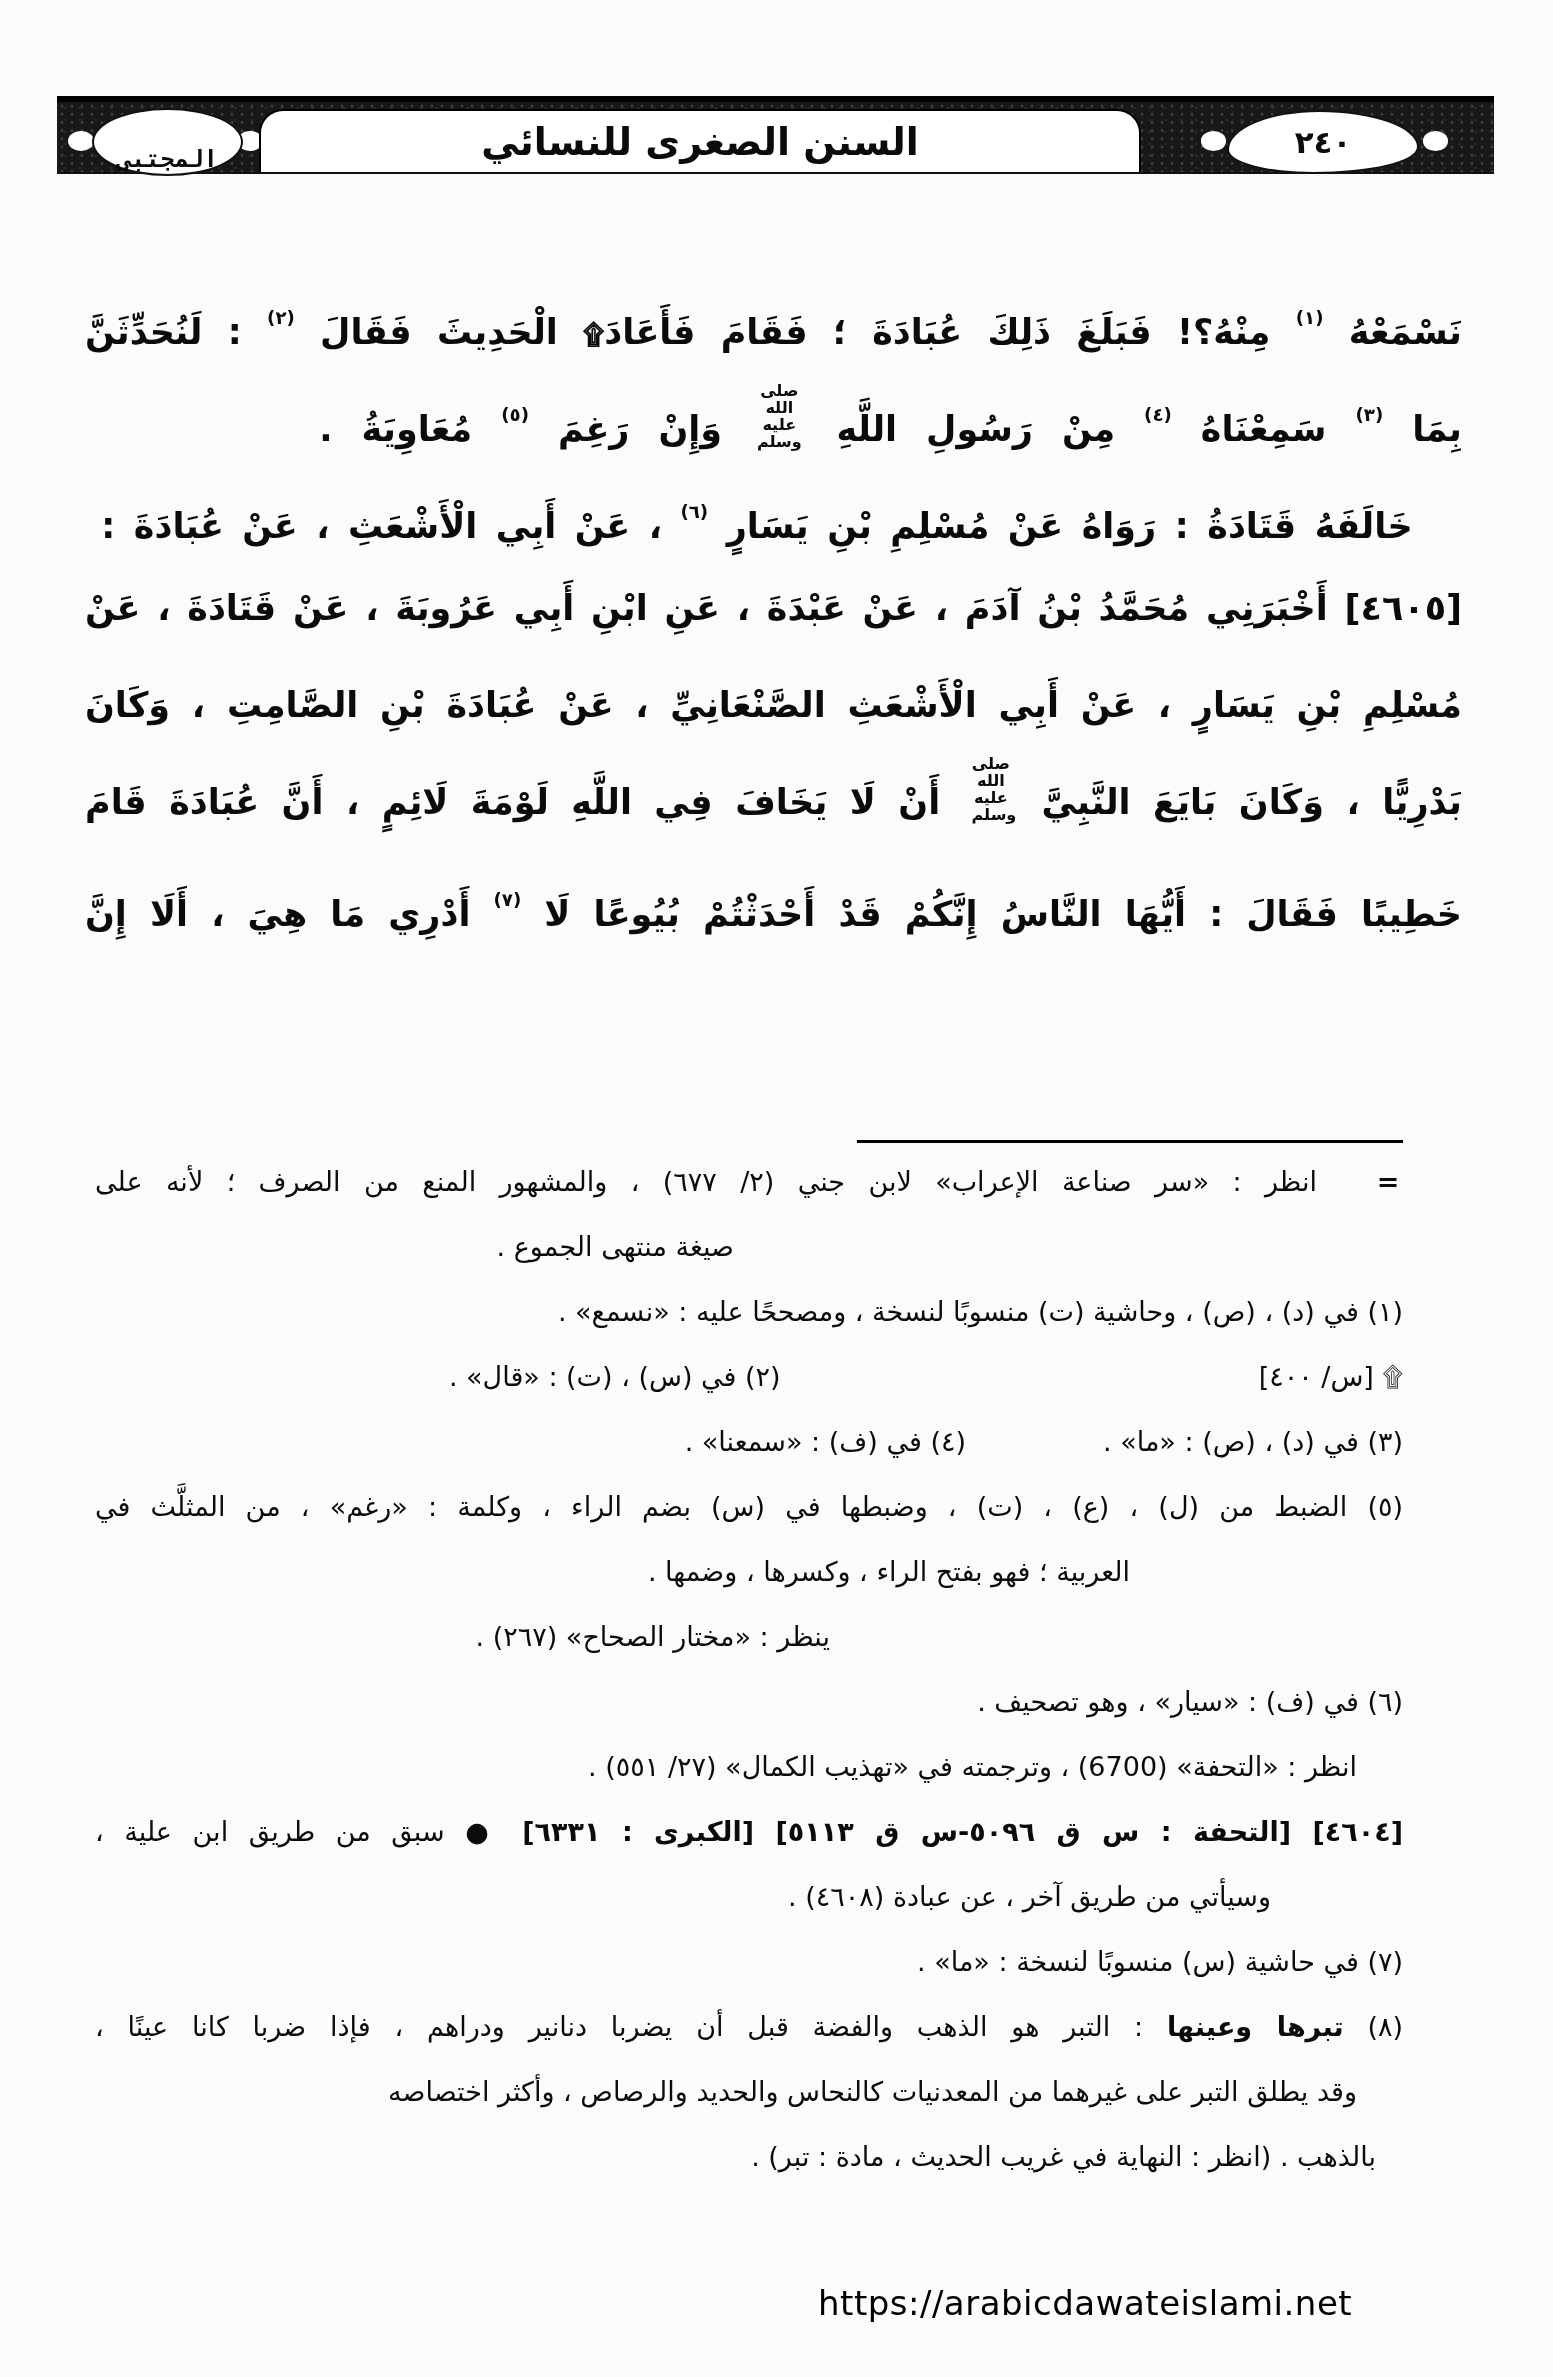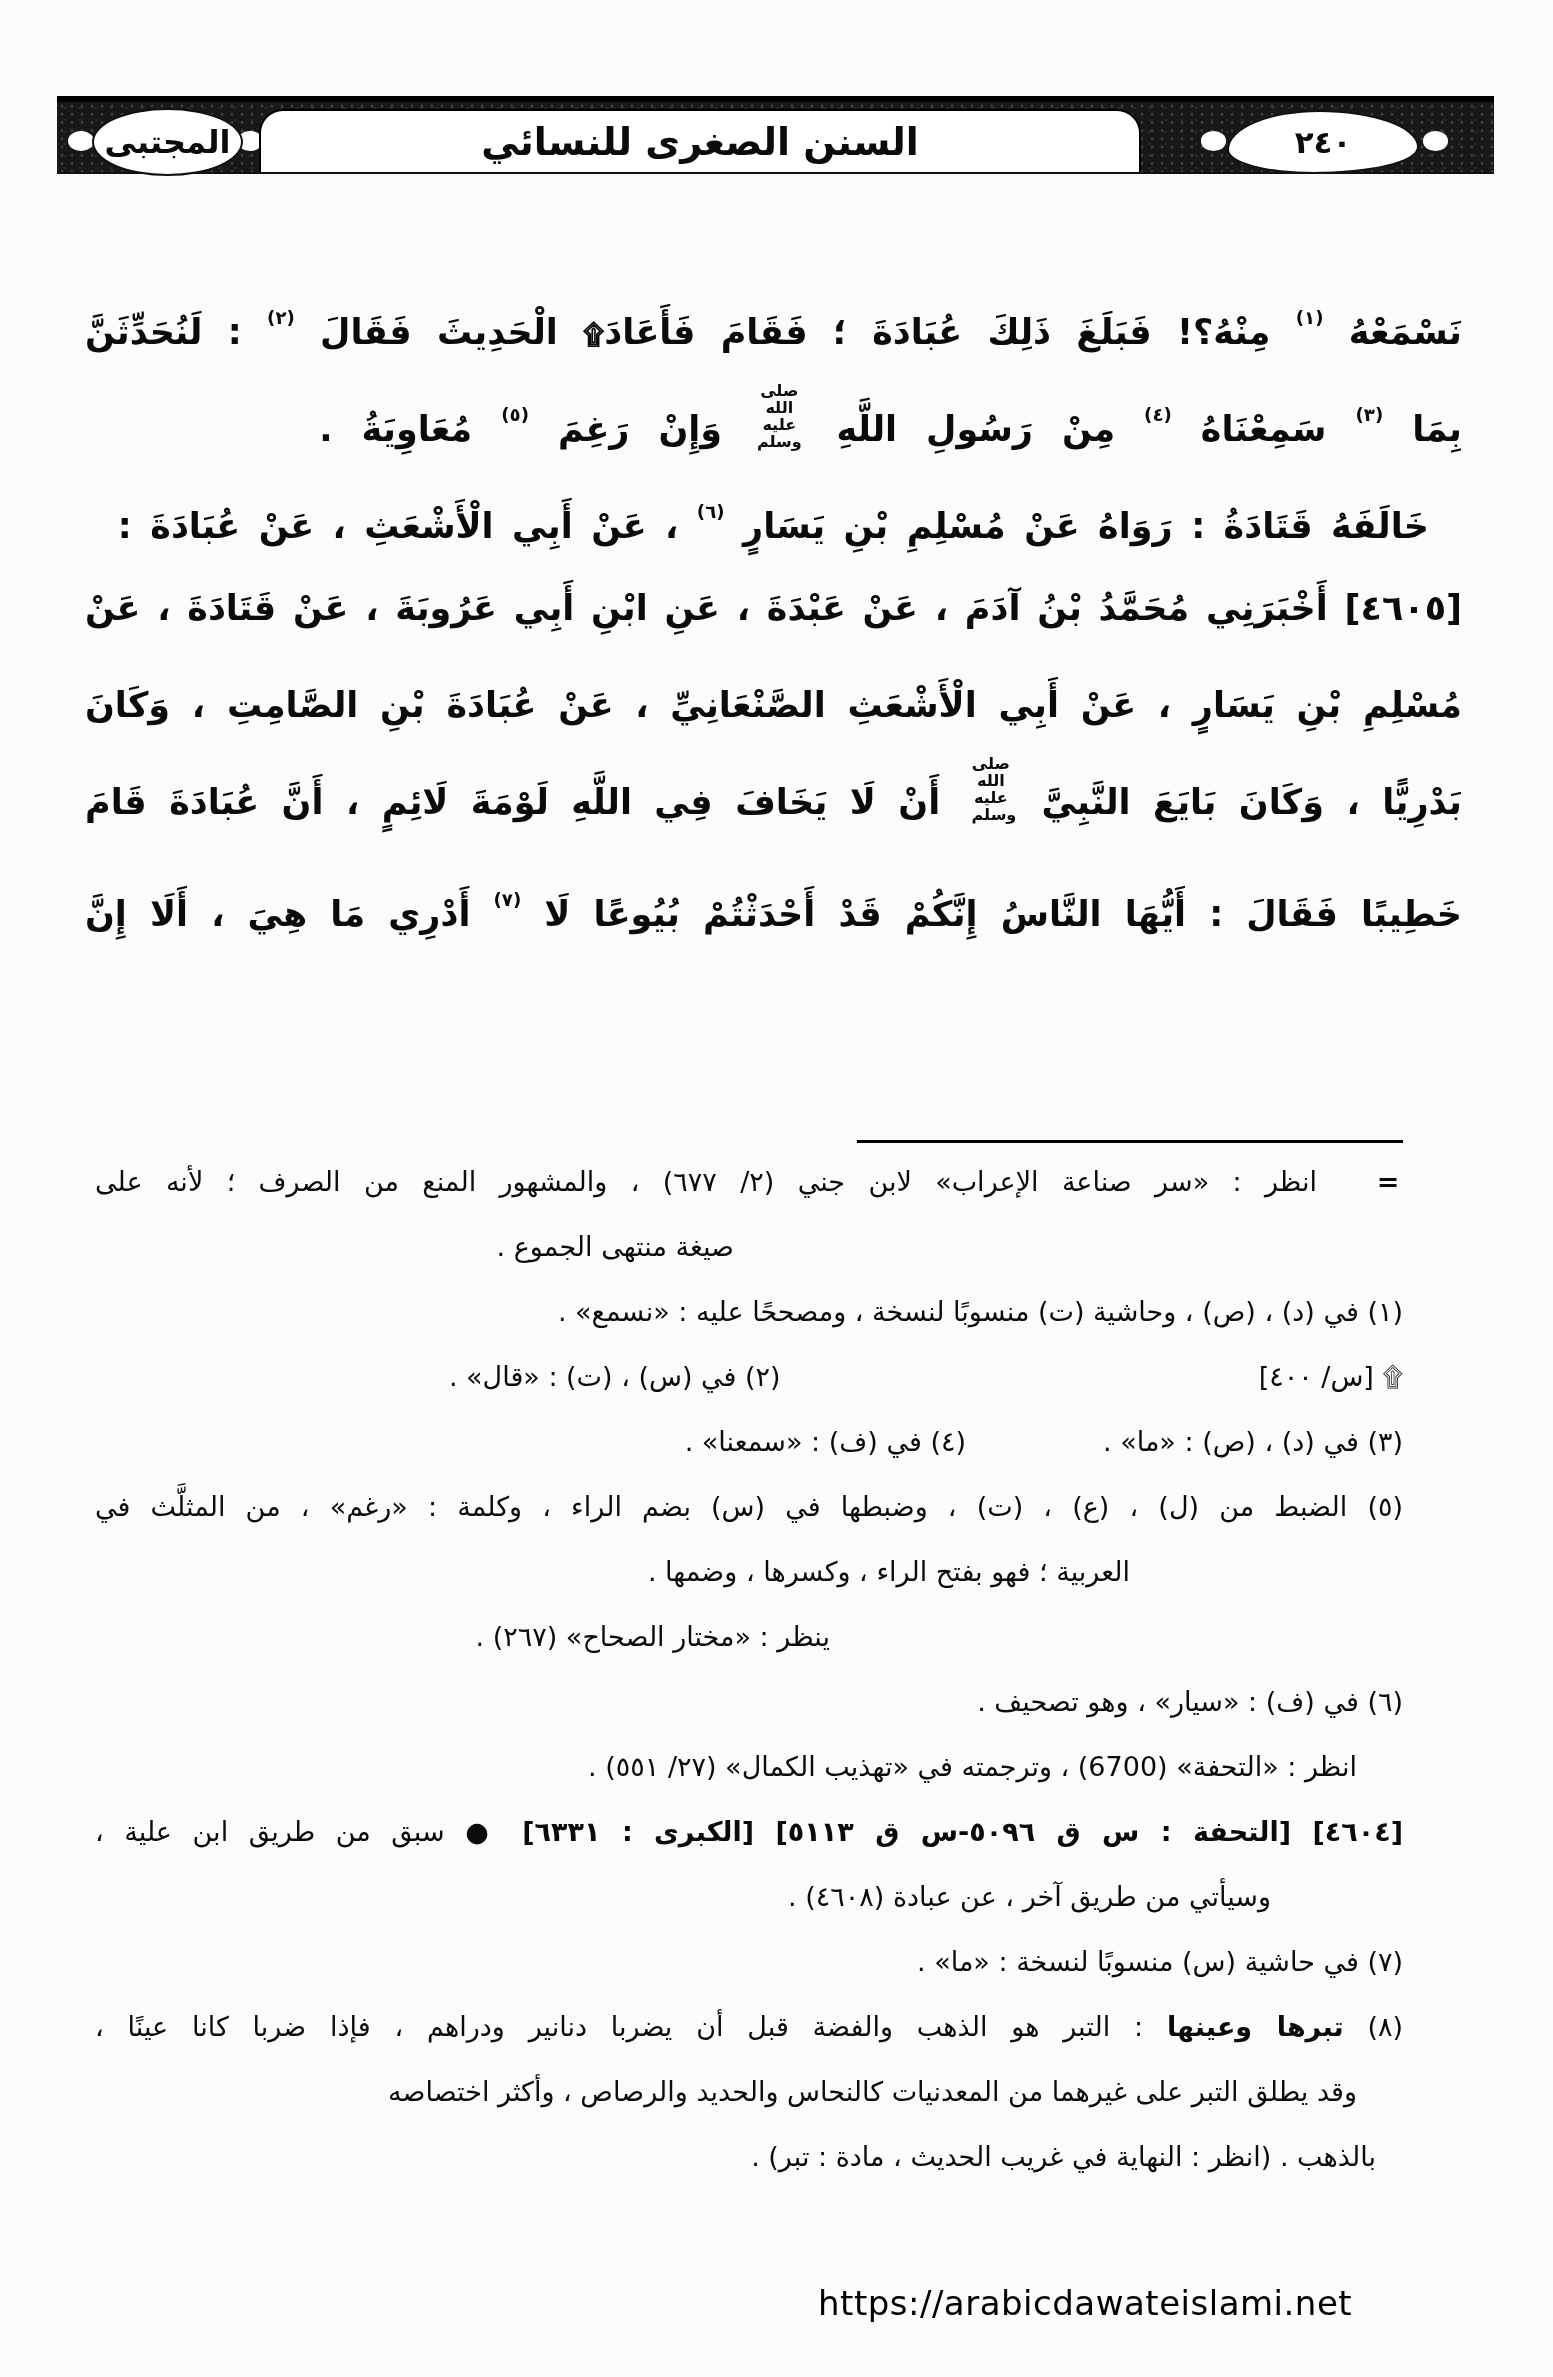--- a/index.html
+++ b/index.html
@@ -11,34 +11,34 @@
        background-color:#181818;
        background-image:radial-gradient(#4a4a4a 1.1px,transparent 1.6px),
                         radial-gradient(#2b2b2b 1.4px,transparent 1.8px);
        background-size:10px 8.2px,15.5px 12px;
        border-top:6.4px solid #000;border-bottom:2.7px solid #111;}
   .hdr-panel{position:absolute;left:202px;right:353px;top:7.3px;bottom:0;background:#fff;
        border:2.7px solid #000;border-bottom:none;border-radius:24px 24px 0 0;
        display:flex;align-items:center;justify-content:center;}
   .hdr-title{font-size:38px;font-weight:700;white-space:nowrap;}
   .medallion{position:absolute;left:35px;top:5.5px;width:147px;height:64px;background:#fff;
-       border:2.7px solid #111;border-radius:50%;display:flex;align-items:center;justify-content:center;
-       font-size:32px;font-weight:700;}
+       border:2.7px solid #111;border-radius:50%;display:flex;align-items:flex-end;justify-content:center;
+       font-size:24px;font-weight:700;font-family:Liberation Mono, monospace;}
   .pageno{position:absolute;right:75px;top:8.2px;width:188px;height:60px;background:#fff;
        border:2.7px solid #111;border-radius:48% 52% 55% 45% / 62% 58% 42% 38%;
        display:flex;align-items:center;justify-content:center;font-size:31px;font-weight:700;letter-spacing:2.7px;}
   .dot{position:absolute;width:25.5px;height:20px;background:#fff;border-radius:50%;top:29px;}
   .dot.d1{left:180px;} .dot.d2{right:268px;} .dot.d3{right:46px;} .dot.d4{left:11px;}
 
   
   .main{position:absolute;top:269px;right:91px;left:86px;font-size:35px;font-weight:700;}
   .ln{height:97px;line-height:97px;overflow:hidden;text-align:right;}
   .just{text-align:justify;text-align-last:justify;}
   .spread{word-spacing:0.48em;}
-  .p-start{padding-right:33px;word-spacing:0.18em;}
+  .p-start{padding-right:33px;word-spacing:0.18em;text-align:center;}
   .rel{position:relative;}
   .sup{font-size:0.52em;vertical-align:20px;letter-spacing:-0.9px;}
   .orn{font-size:0.8em;}
   .saw{display:inline-block;width:51px;font-size:16px;line-height:1.05;text-align:center;
        vertical-align:-5.5px;font-weight:700;white-space:normal;margin:0 2.7px;}
   .bold{font-weight:700;}
 
   
   .fn-divider{position:absolute;top:1140px;right:150px;width:546px;height:2.7px;background:#000;}
   .fn{position:absolute;top:1149px;right:150px;left:96px;font-size:27px;line-height:65px;font-weight:400;}

